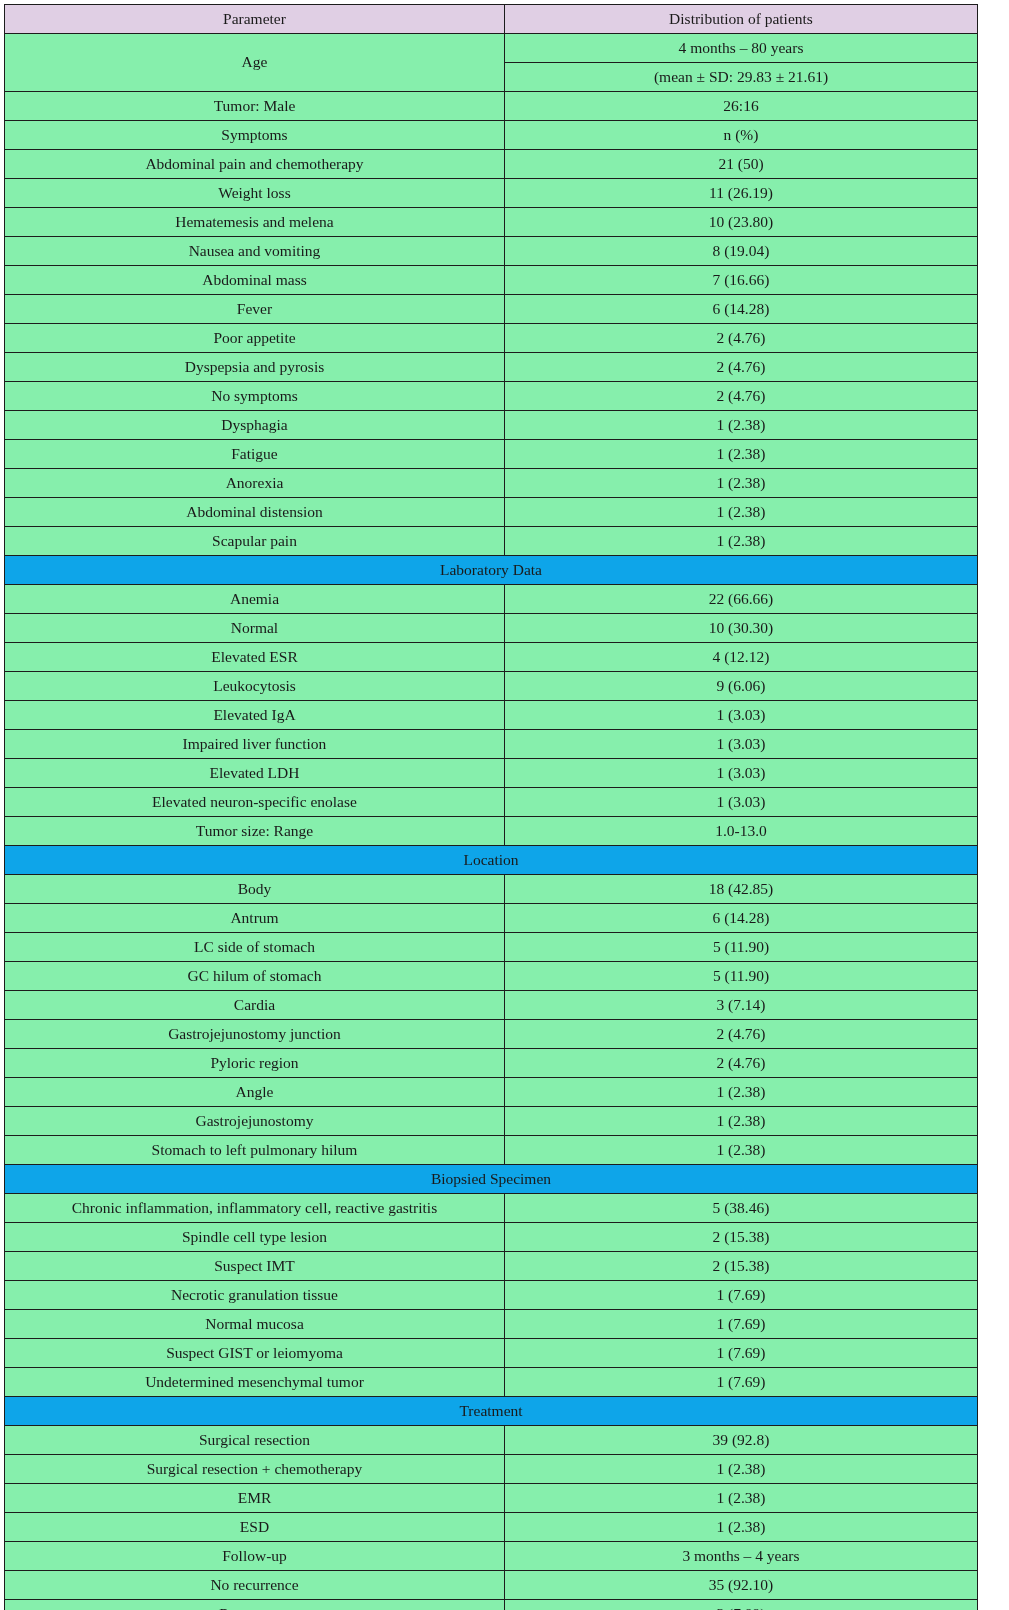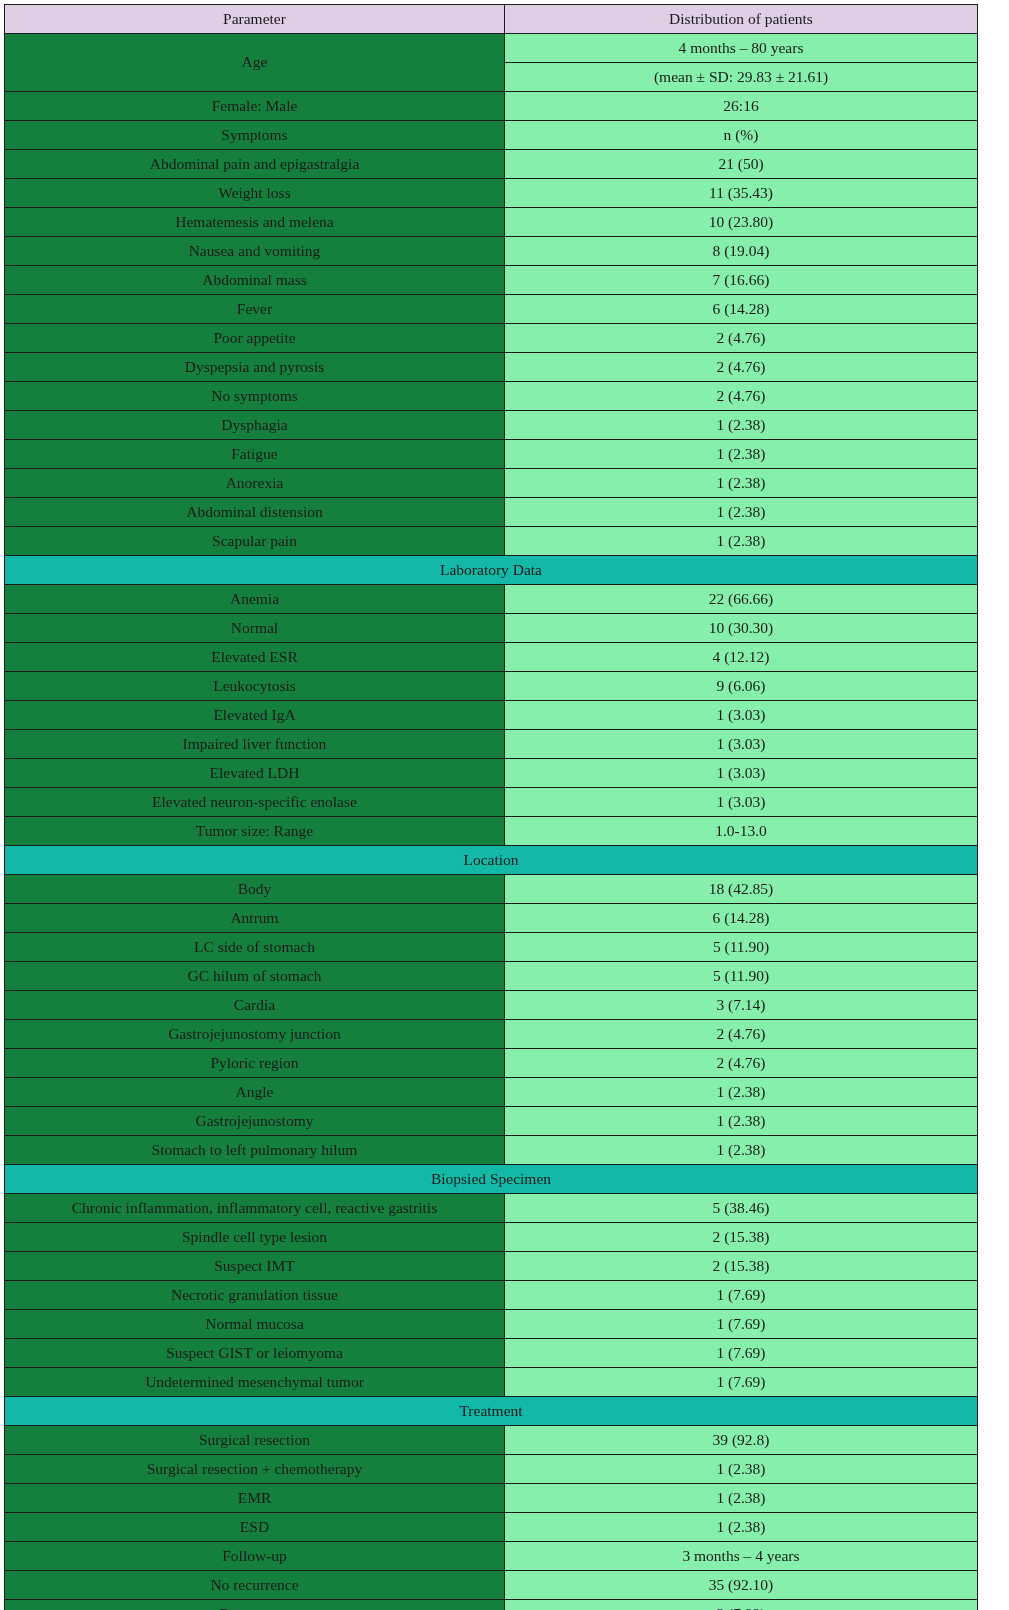--- a/index.html
+++ b/index.html
@@ -37,24 +37,24 @@
   thead th {
     background: #e0cfe4;
     font-weight: bold;
     font-size: 15.5px;
     padding: 6px 6px;
   }
   col.c-param { width: 500px; }
   col.c-dist  { width: 473px; }
   td.section-head {
     font-weight: bold;
-    background: #14b8a6;
+    background: #0ea5e9;
   }
   td.param-cell {
-    background: #15803d;
+    background: #86efac;
   }
   td.value-cell {
     background: #86efac;
   }
   td.age-label {
     vertical-align: middle;
   }
 </style>
 </head>
 <body>
@@ -73,34 +73,34 @@
     </thead>
     <tbody id="table-body">
         <tr>
           <td class="param-cell age-label" rowspan="2">Age</td>
           <td class="value-cell">4 months – 80 years</td>
         </tr>
         <tr>
           <td class="value-cell">(mean ± SD: 29.83 ± 21.61)</td>
         </tr>
         <tr>
-          <td class="param-cell">Female: Male</td>
+          <td class="param-cell">Tumor: Male</td>
           <td class="value-cell">26:16</td>
         </tr>
         <tr>
           <td class="param-cell">Symptoms</td>
           <td class="value-cell">n (%)</td>
         </tr>
         <tr>
-          <td class="param-cell">Abdominal pain and epigastralgia</td>
+          <td class="param-cell">Abdominal pain and chemotherapy</td>
           <td class="value-cell">21 (50)</td>
         </tr>
         <tr>
           <td class="param-cell">Weight loss</td>
-          <td class="value-cell">11 (35.43)</td>
+          <td class="value-cell">11 (26.19)</td>
         </tr>
         <tr>
           <td class="param-cell">Hematemesis and melena</td>
           <td class="value-cell">10 (23.80)</td>
         </tr>
         <tr>
           <td class="param-cell">Nausea and vomiting</td>
           <td class="value-cell">8 (19.04)</td>
         </tr>
         <tr>

